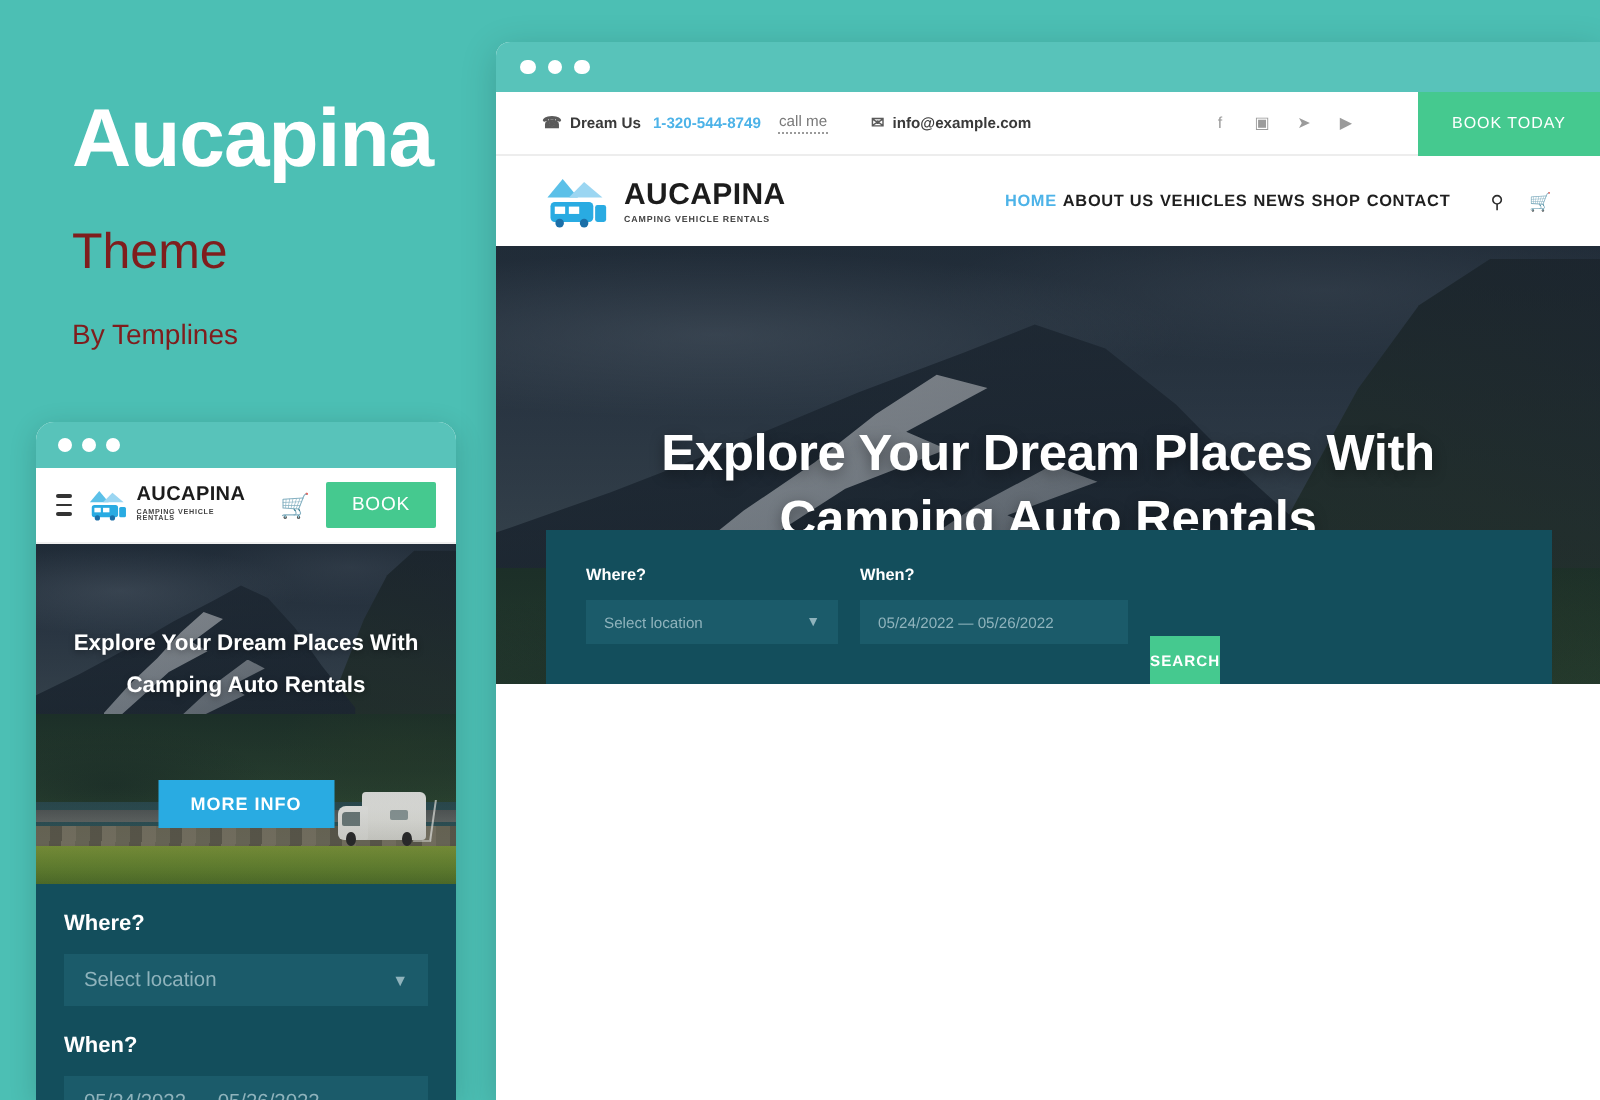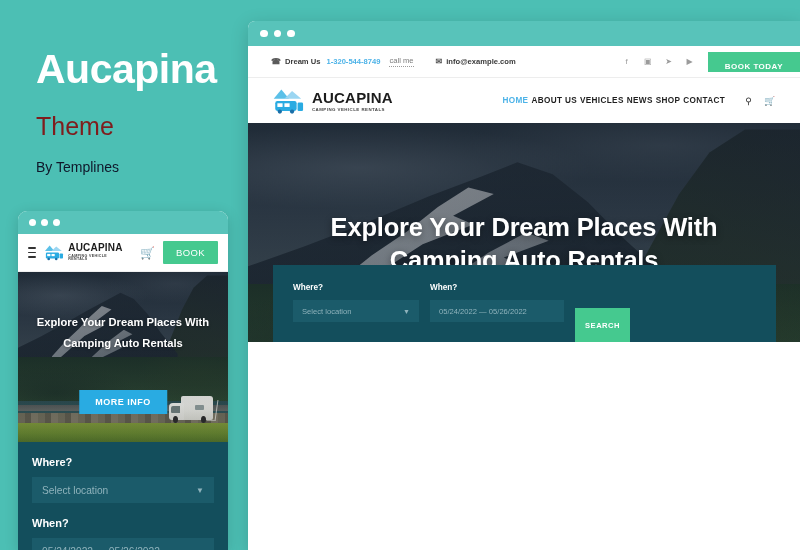--- a/index.html
+++ b/index.html
@@ -14,21 +14,21 @@
   
   .promo { position: absolute; left: 36px; top: 48px; width: 200px; }
   .promo-title {
     font-size: 41px; font-weight: bold; color: #ffffff;
     letter-spacing: -0.5px; line-height: 1.05;
   }
   .promo-sub {
     font-size: 25px; font-weight: 300; color: #7f1d1d;
     margin-top: 22px; line-height: 1.1;
   }
-  .promo-by { font-size: 14px; color: #0f172a; margin-top: 18px; font-weight: 400; }
+  .promo-by { font-size: 14px; color: #7f1d1d; margin-top: 18px; font-weight: 400; }
 
   
   .mobile {
     position: absolute; left: 18px; top: 211px; width: 210px; height: 339px;
     background: #ffffff; border-radius: 9px 9px 0 0;
     box-shadow: 0 3px 14px rgba(0,0,0,0.16);
     overflow: hidden;
   }
   .m-chrome {
     height: 23px; background: #58c3ba; display: flex; align-items: center;
@@ -96,22 +96,22 @@
   .tb-phone { color: #4db3e8; font-weight: bold; margin-left: 2px; }
   .tb-callme {
     color: #7a7a7a; font-weight: normal; margin-left: 9px;
     border-bottom: 1px dotted #9a9a9a; padding-bottom: 1px;
   }
   .tb-mail { margin-left: 22px; }
   .tb-spacer { flex: 1; }
   .socials { display: flex; align-items: center; gap: 13px; margin-right: 14px; }
   .soc { color: #9b9b9b; font-size: 8px; width: 8px; text-align: center; }
   .booktoday {
-    background: #45c98f; color: #fff; font-size: 8px; font-weight: bold;
-    letter-spacing: 0.5px; padding: 10px 17px; border: none; height: 20px;
+    background: #45c98f; color: #fff; font-size: 8px; font-weight: normal;
+    letter-spacing: 0.5px; padding: 10px 17px; border: none; height: 32px; margin-left: 18px;
   }
 
   .d-nav {
     height: 45px; background: #fff; display: flex; align-items: center;
     padding: 0 24px;
   }
   .d-logo { display: flex; align-items: center; gap: 6px; }
   .d-logo-name { font-size: 15px; font-weight: bold; color: #1c1c1c; letter-spacing: 0.2px; line-height: 1; }
   .d-logo-tag { font-size: 4.4px; font-weight: bold; color: #444; letter-spacing: 0.45px; margin-top: 2px; }
   .d-nav-spacer { flex: 1; }
@@ -154,21 +154,21 @@
     justify-content: space-between; padding: 0 9px;
     color: #8fb3bc; font-size: 7.6px;
   }
   .sf-where { width: 126px; margin-right: 11px; }
   .sf-when  { width: 134px; margin-right: 11px; }
   .sf-type  { width: 126px; margin-right: 10px; }
   .sf-chev { font-size: 7px; color: #8fb3bc; }
   .searchbtn {
     align-self: flex-end; background: #45c98f; color: #fff; border: none;
     font-size: 7.6px; font-weight: bold; letter-spacing: 0.5px;
-    padding: 0 10px; height: 34px; margin-bottom: 0;
+    padding: 0 0; height: 24px; margin-bottom: 0;
   }
 
   
   .sky {
     position: absolute; left:0; right:0; top:0; height: 46%;
     background:
       radial-gradient(ellipse 60% 40% at 20% 30%, rgba(120,135,150,0.55), transparent 70%),
       radial-gradient(ellipse 50% 35% at 75% 15%, rgba(100,115,130,0.5), transparent 70%),
       linear-gradient(180deg, #32414f 0%, #3c4b59 55%, #46555f 100%);
   }

